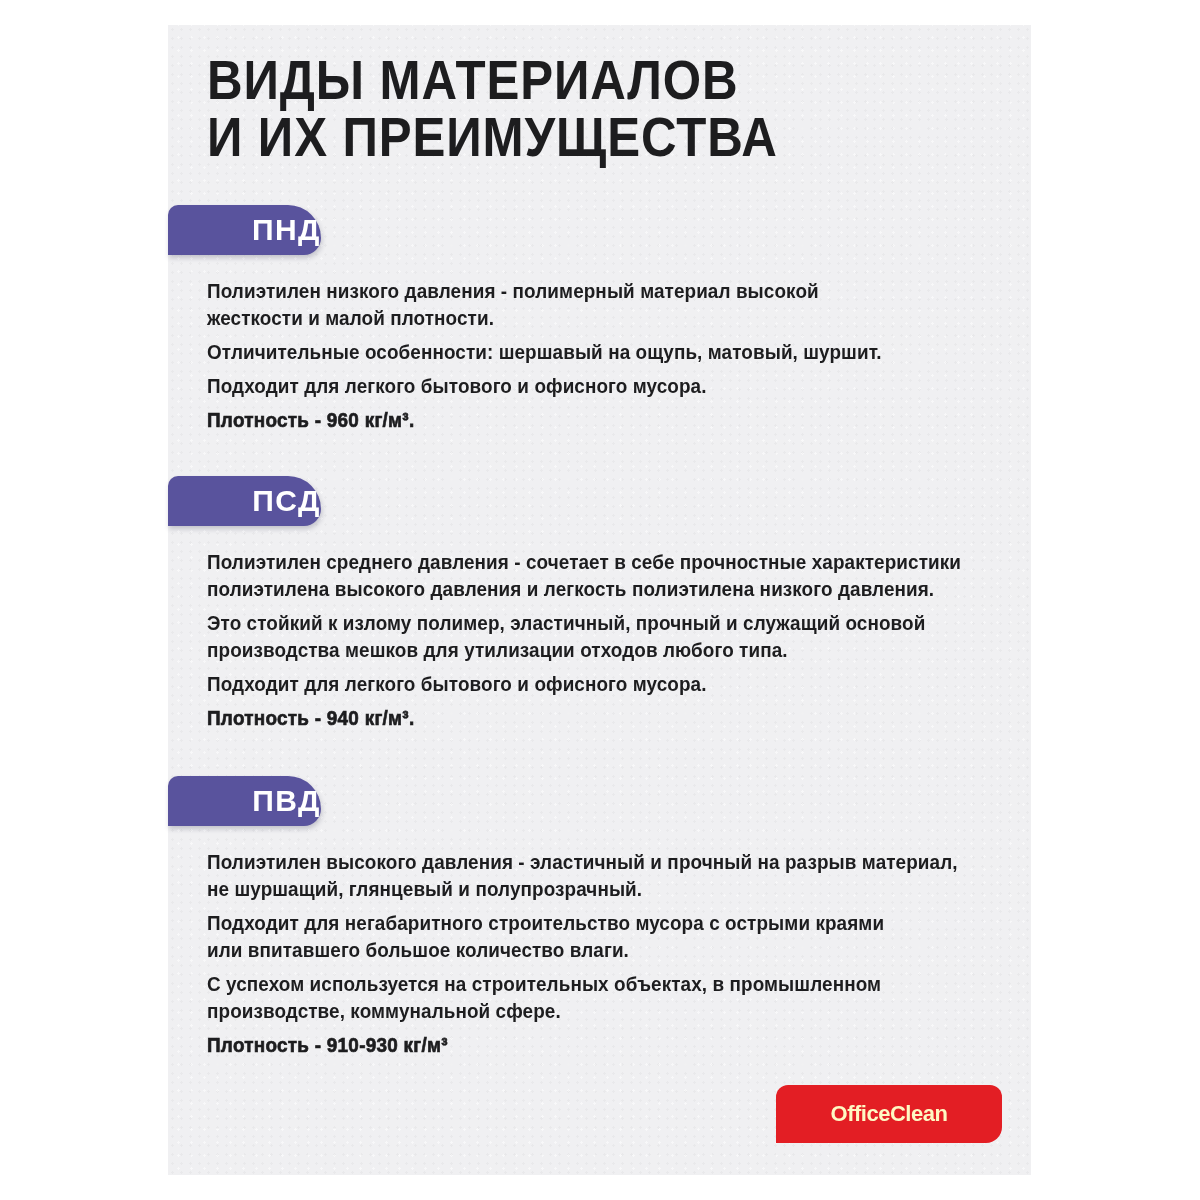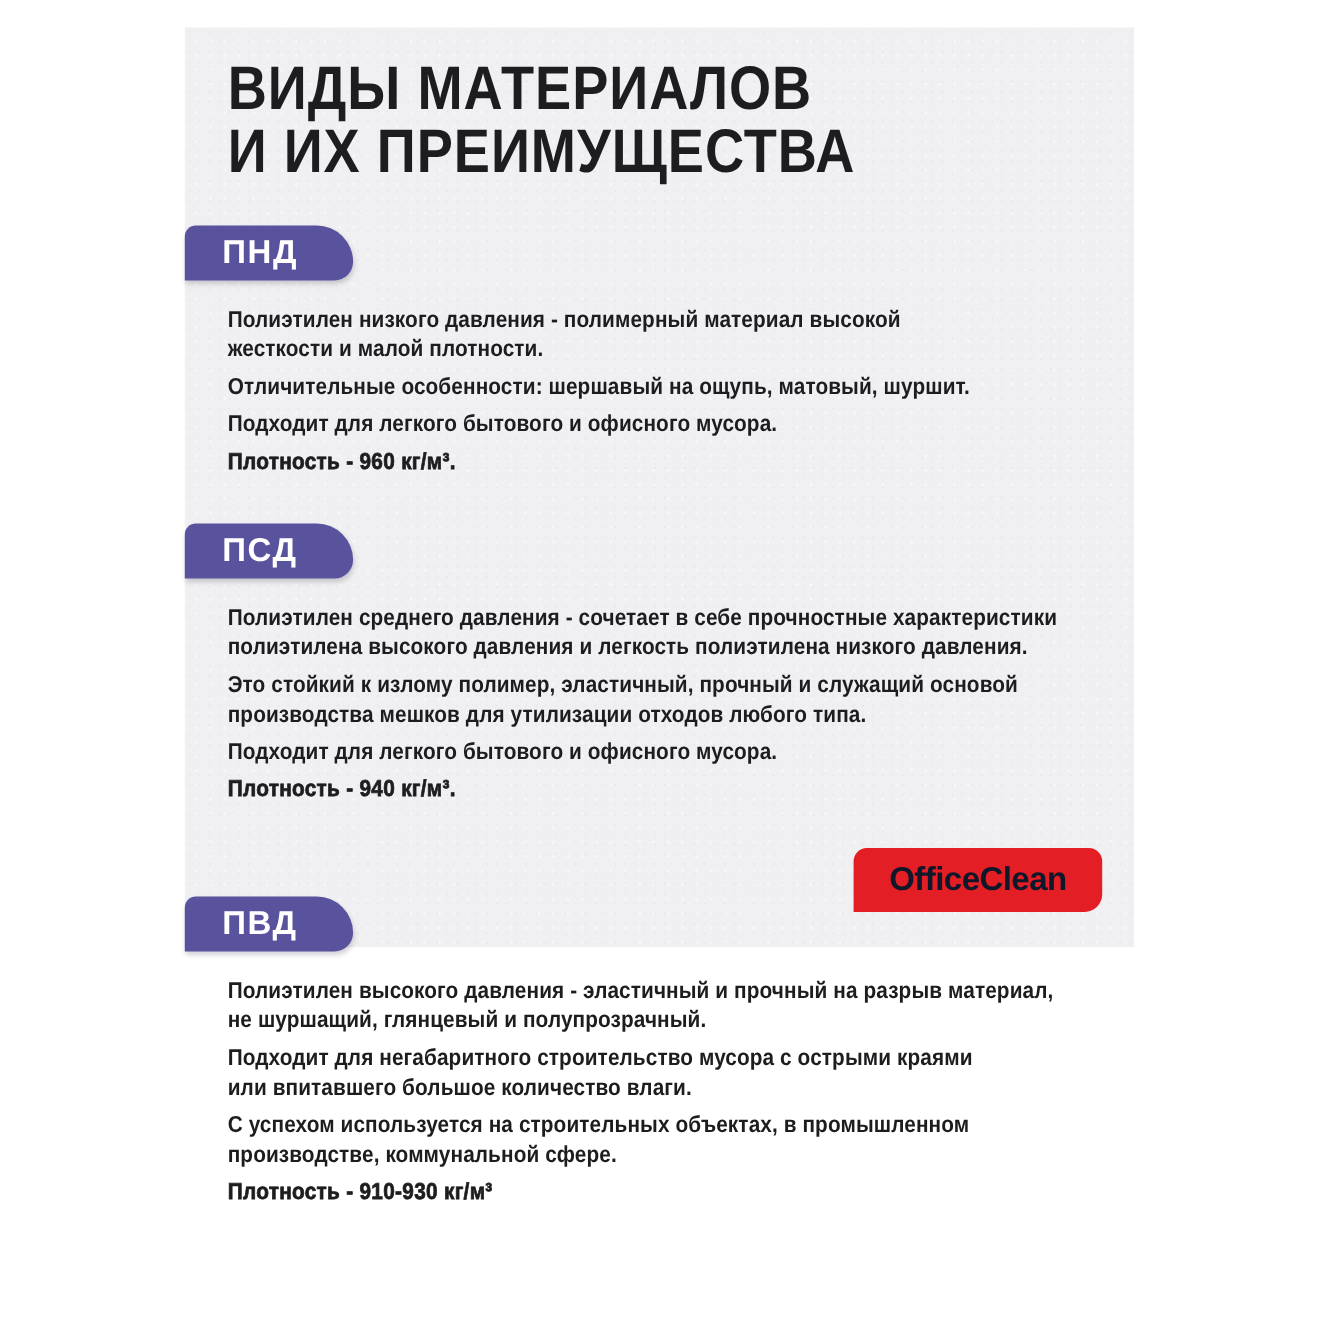--- a/index.html
+++ b/index.html
@@ -6,21 +6,21 @@
   body {
     width: 1200px; height: 1200px;
     background: #ffffff;
     font-family: "Liberation Sans", sans-serif;
     position: relative;
     overflow: hidden;
   }
   .paper {
     position: absolute;
     left: 168px; top: 25px;
-    width: 863px; height: 836px;
+    width: 863px; height: 1150px;
     background-color: var(--paper, #f0f0f2);
     background-image:
       radial-gradient(rgba(0,0,0,0.028) 1px, transparent 1.4px),
       radial-gradient(rgba(255,255,255,0.5) 1px, transparent 1.4px);
     background-size: 9px 9px, 13px 13px;
     background-position: 0 0, 4px 6px;
   }
   .title {
     margin: 26px 0 0 39px;
     font-size: 56px;
@@ -28,27 +28,27 @@
     font-weight: 700;
     letter-spacing: 1px;
     color: var(--ink, #1d1d1f);
     white-space: pre-line;
     transform: scaleX(0.88);
     transform-origin: 0 0;
     text-transform: uppercase;
   }
   #sections > .section:nth-child(1) { margin-top: 40px; }
   #sections > .section:nth-child(2) { margin-top: 43px; }
-  #sections > .section:nth-child(3) { margin-top: 84px; }
+  #sections > .section:nth-child(3) { margin-top: 45px; }
   .badge {
     width: 153px; height: 50px;
     background: var(--purple, #59539d);
     border-radius: 10px 33px 17px 0;
     box-shadow: 1px 3px 5px rgba(40, 40, 70, 0.22);
-    display: flex; align-items: center; justify-content: flex-start;
+    display: flex; align-items: center; justify-content: flex-end;
     padding-left: 34px;
     box-sizing: border-box;
   }
   .badge-label {
     color: #ffffff;
     font-weight: 700;
     font-size: 30px;
     letter-spacing: 1.5px;
   }
   .section-body {
@@ -70,23 +70,23 @@
   }
   .logo {
     position: absolute;
     right: 29px; bottom: 32px;
     width: 226px; height: 58px;
     background: var(--red, #e31e24);
     border-radius: 12px 12px 16px 0;
     display: flex; align-items: center; justify-content: center;
   }
   .logo-label {
-    color: #0f172a;
+    color: #fef9c3;
     font-weight: 700;
-    font-size: 30px;
+    font-size: 22px;
     letter-spacing: -0.5px;
     text-align: center;
   }
 </style>
 </head>
 <body>
 
 <div class="paper">
   <h1 class="title">ВИДЫ МАТЕРИАЛОВ
 И ИХ ПРЕИМУЩЕСТВА</h1>

